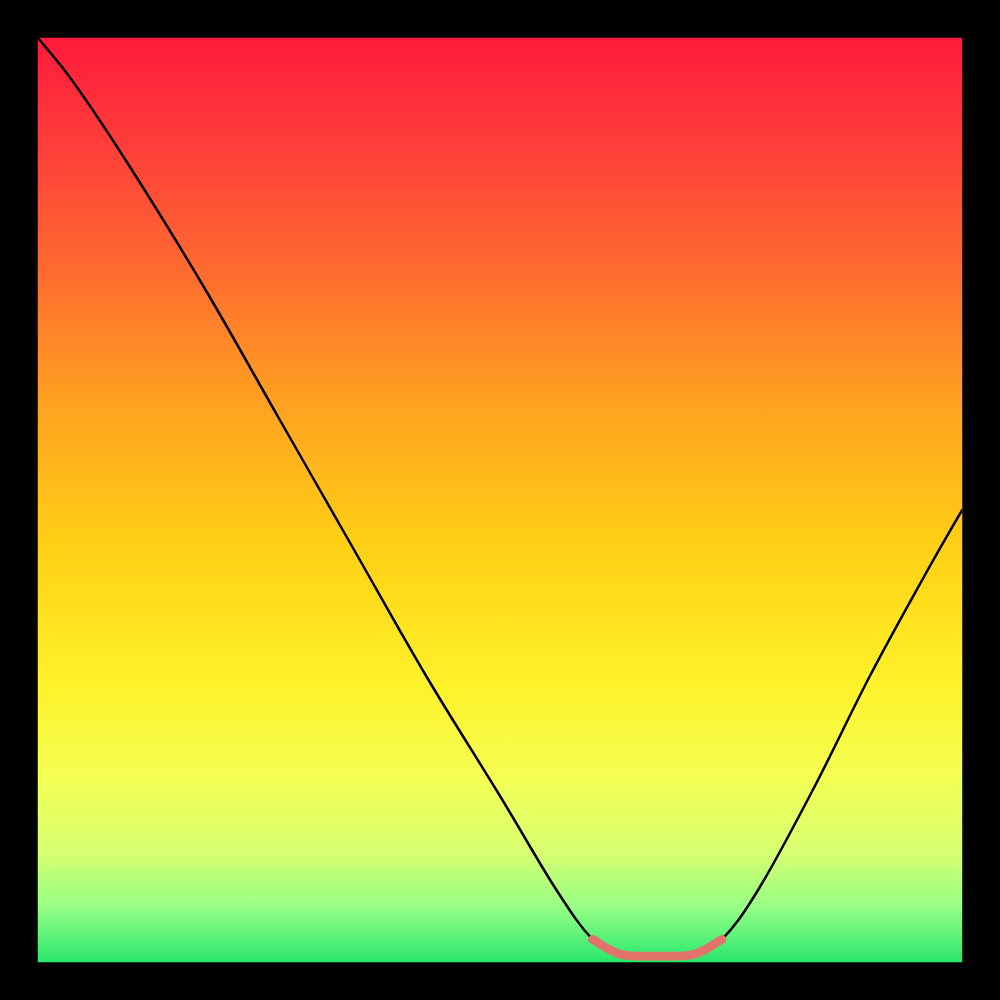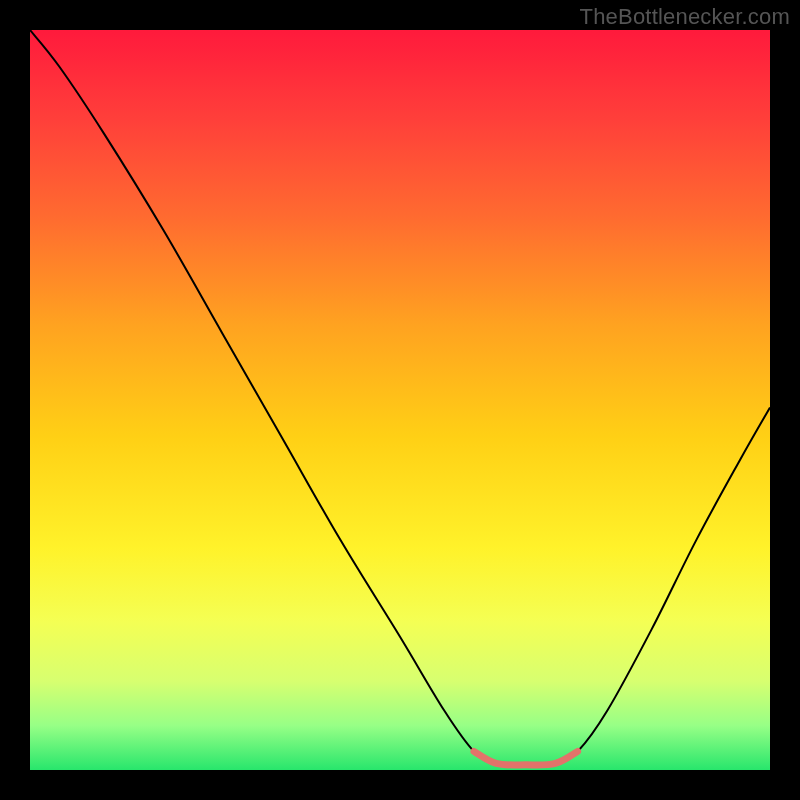--- a/index.html
+++ b/index.html
@@ -33,21 +33,20 @@
     top: 30px;
     width: 740px;
     height: 740px;
   }
   svg { display: block; }
 </style>
 </head>
 <body>
 
 <div class="frame">
-  <div class="watermark">TheBottlenecker.com</div>
   <div class="plot">
     <svg id="chart-svg" width="740" height="740" viewBox="0 0 740 740">
       <defs>
         <linearGradient id="bg-grad" x1="0" y1="0" x2="0" y2="1">
             <stop offset="0.0%" stop-color="#ff1a3c"></stop>
             <stop offset="12.0%" stop-color="#ff3f3a"></stop>
             <stop offset="25.0%" stop-color="#ff6a30"></stop>
             <stop offset="40.0%" stop-color="#ffa320"></stop>
             <stop offset="55.0%" stop-color="#ffd015"></stop>
             <stop offset="70.0%" stop-color="#fff22a"></stop>

